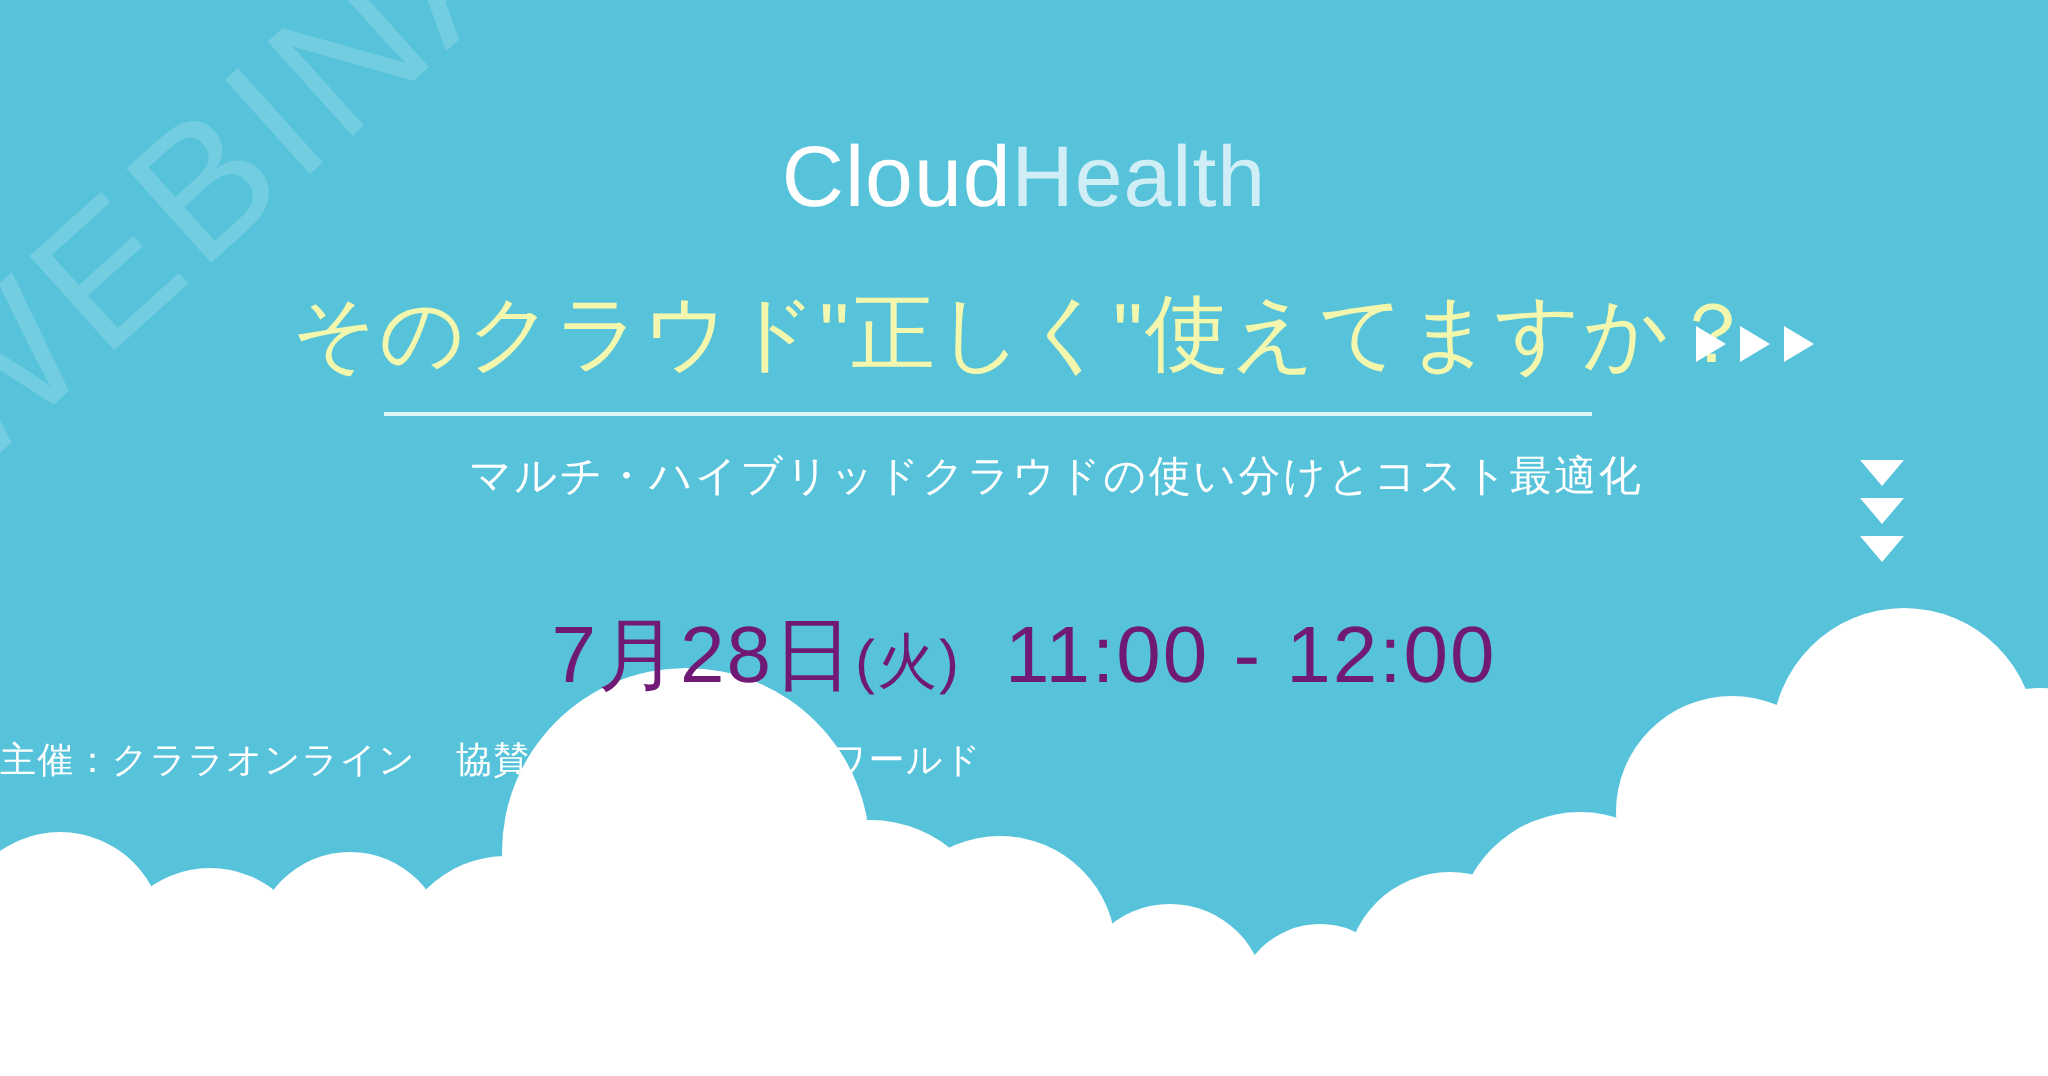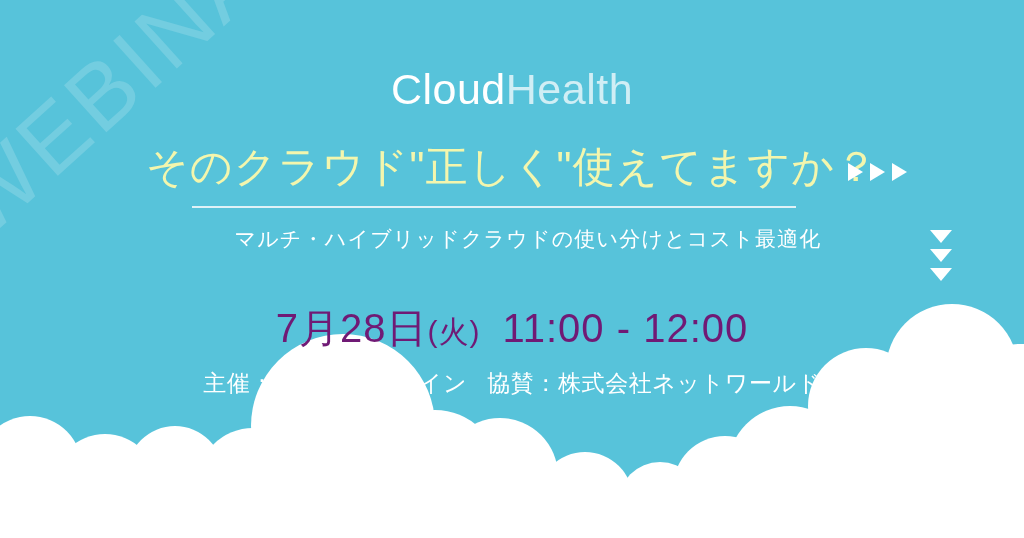--- a/index.html
+++ b/index.html
@@ -132,22 +132,22 @@
   .datetime .dt-gap {
     display: inline-block;
     width: 22px;
   }
 
   .hosts {
     position: absolute;
     top: 369px;
     left: 0;
     width: 1024px;
-    text-align: center;
-    font-size: 23px;
+    text-align: left;
+    font-size: 18px;
     line-height: 1.3;
     letter-spacing: 0.6px;
     color: #ffffff;
     white-space: nowrap;
   }
   .hosts .host-gap {
     display: inline-block;
     width: 20px;
   }
 

